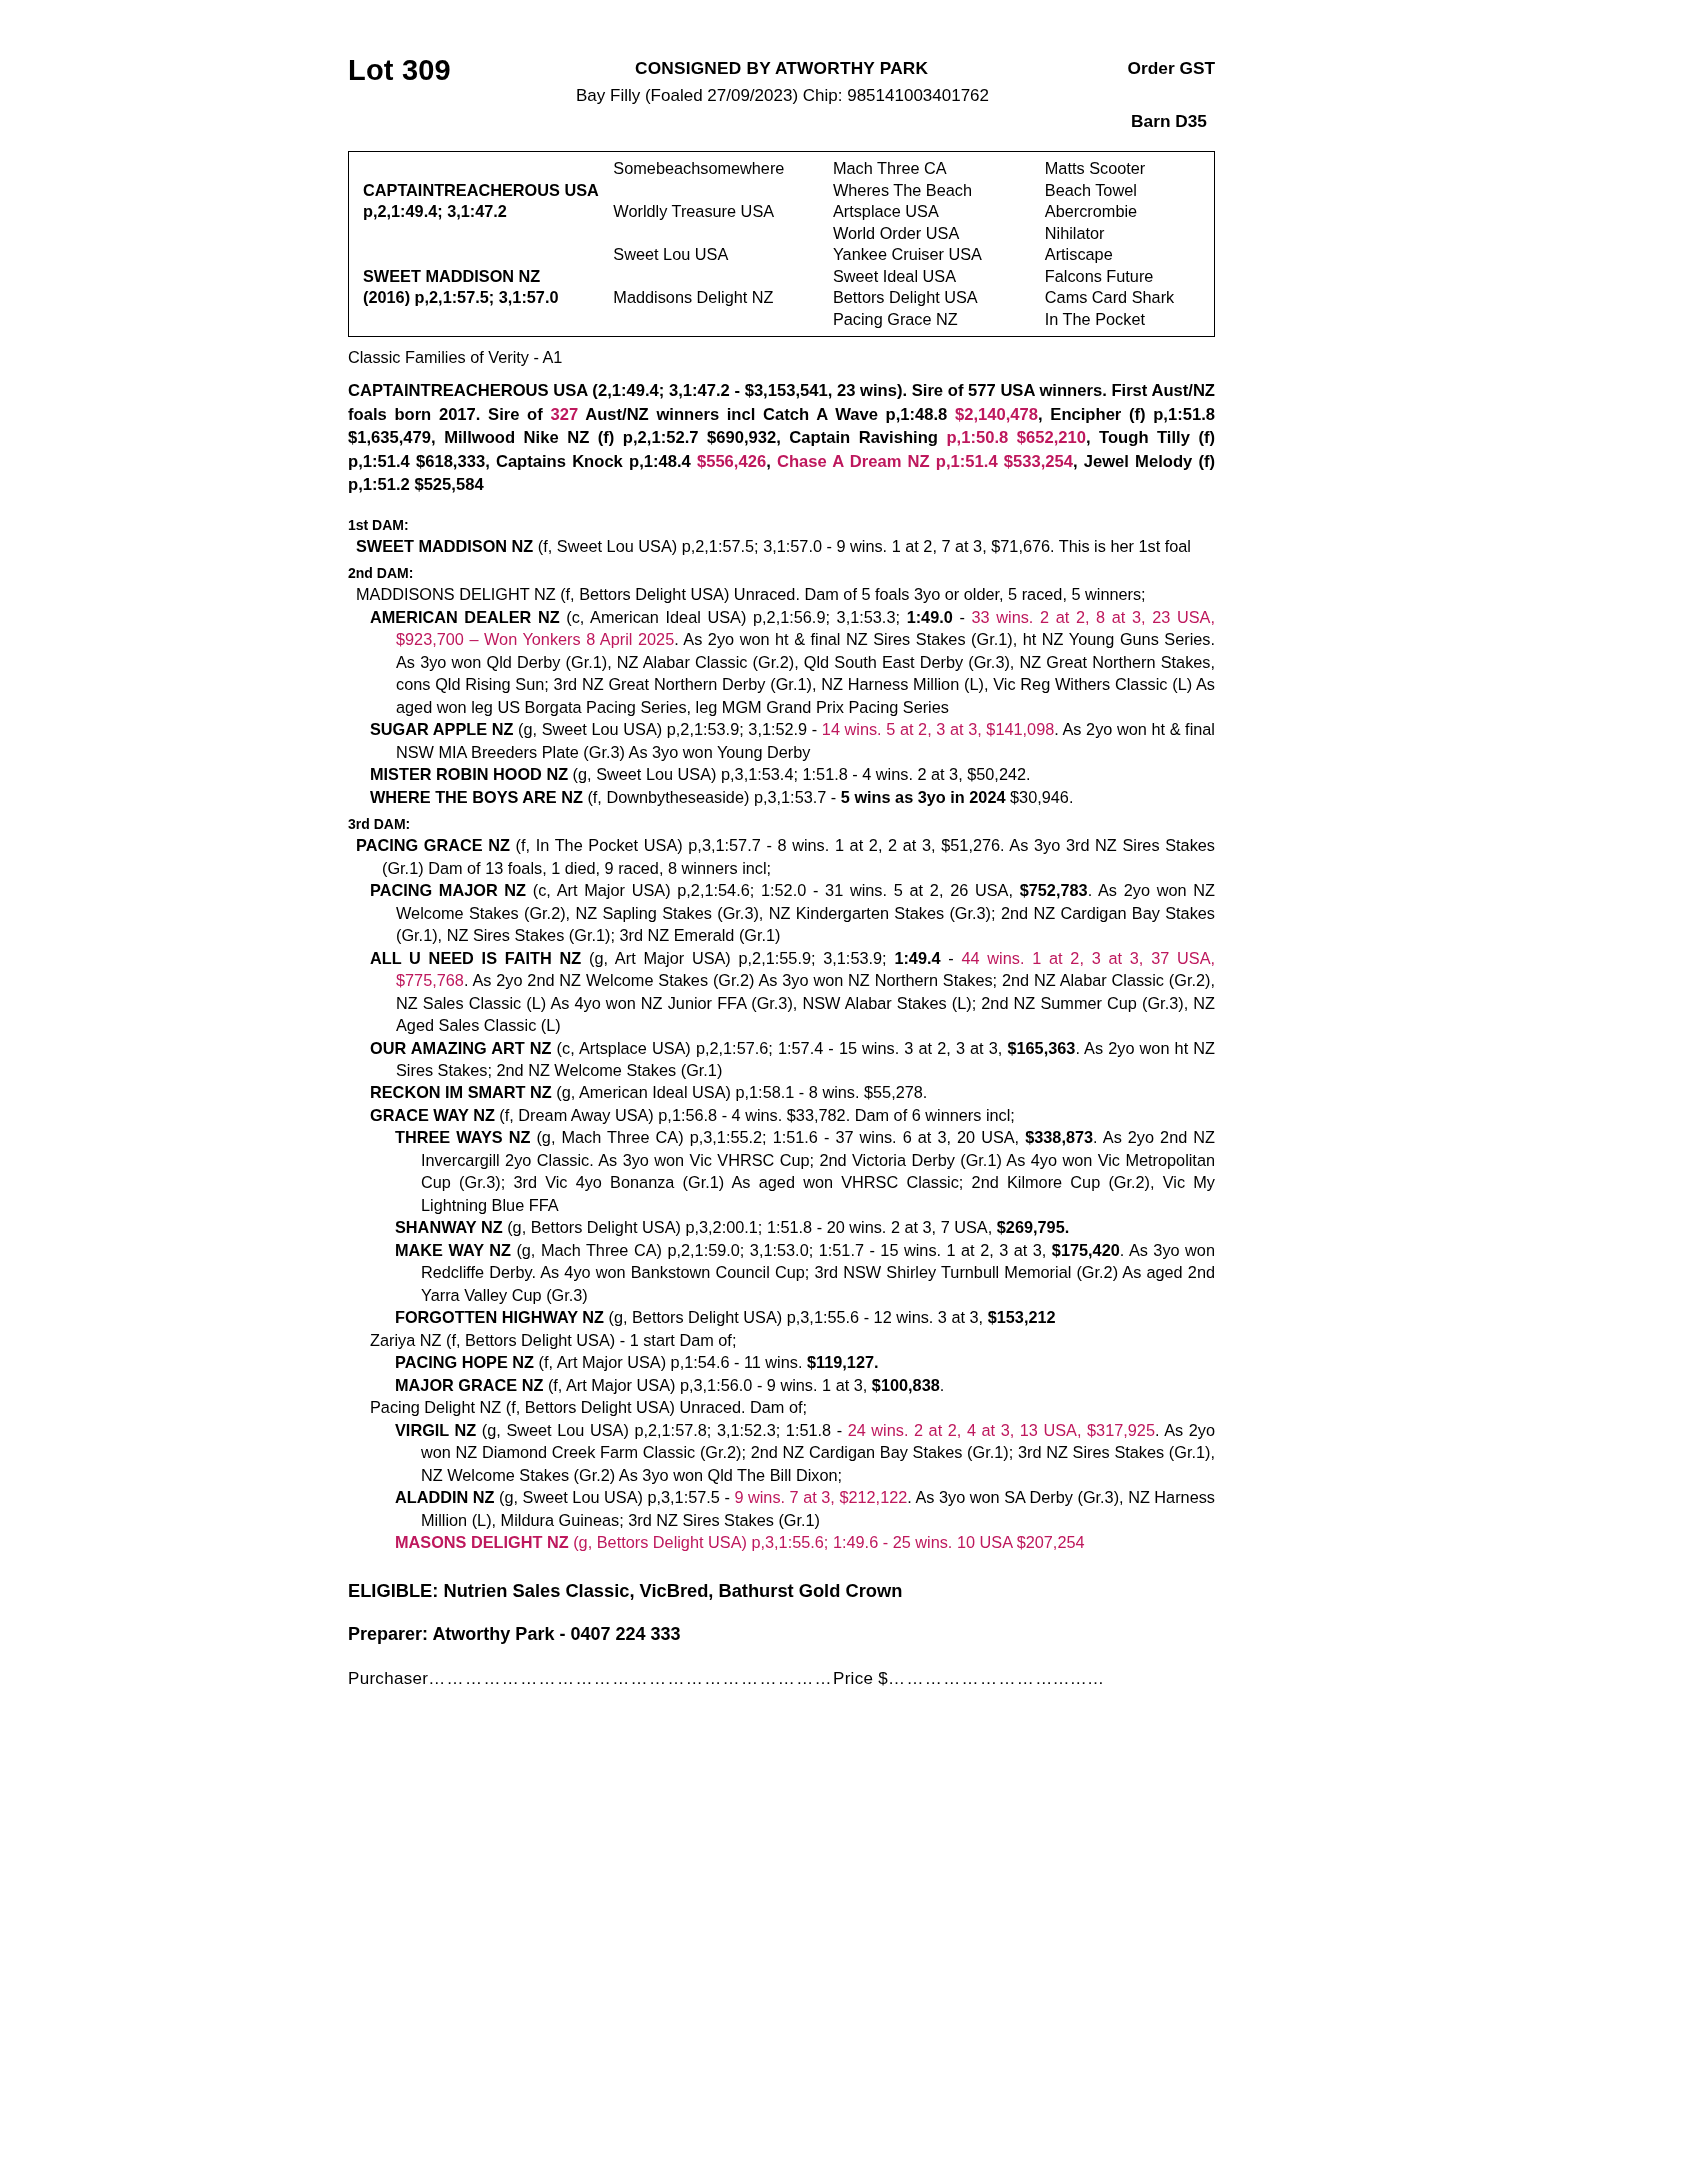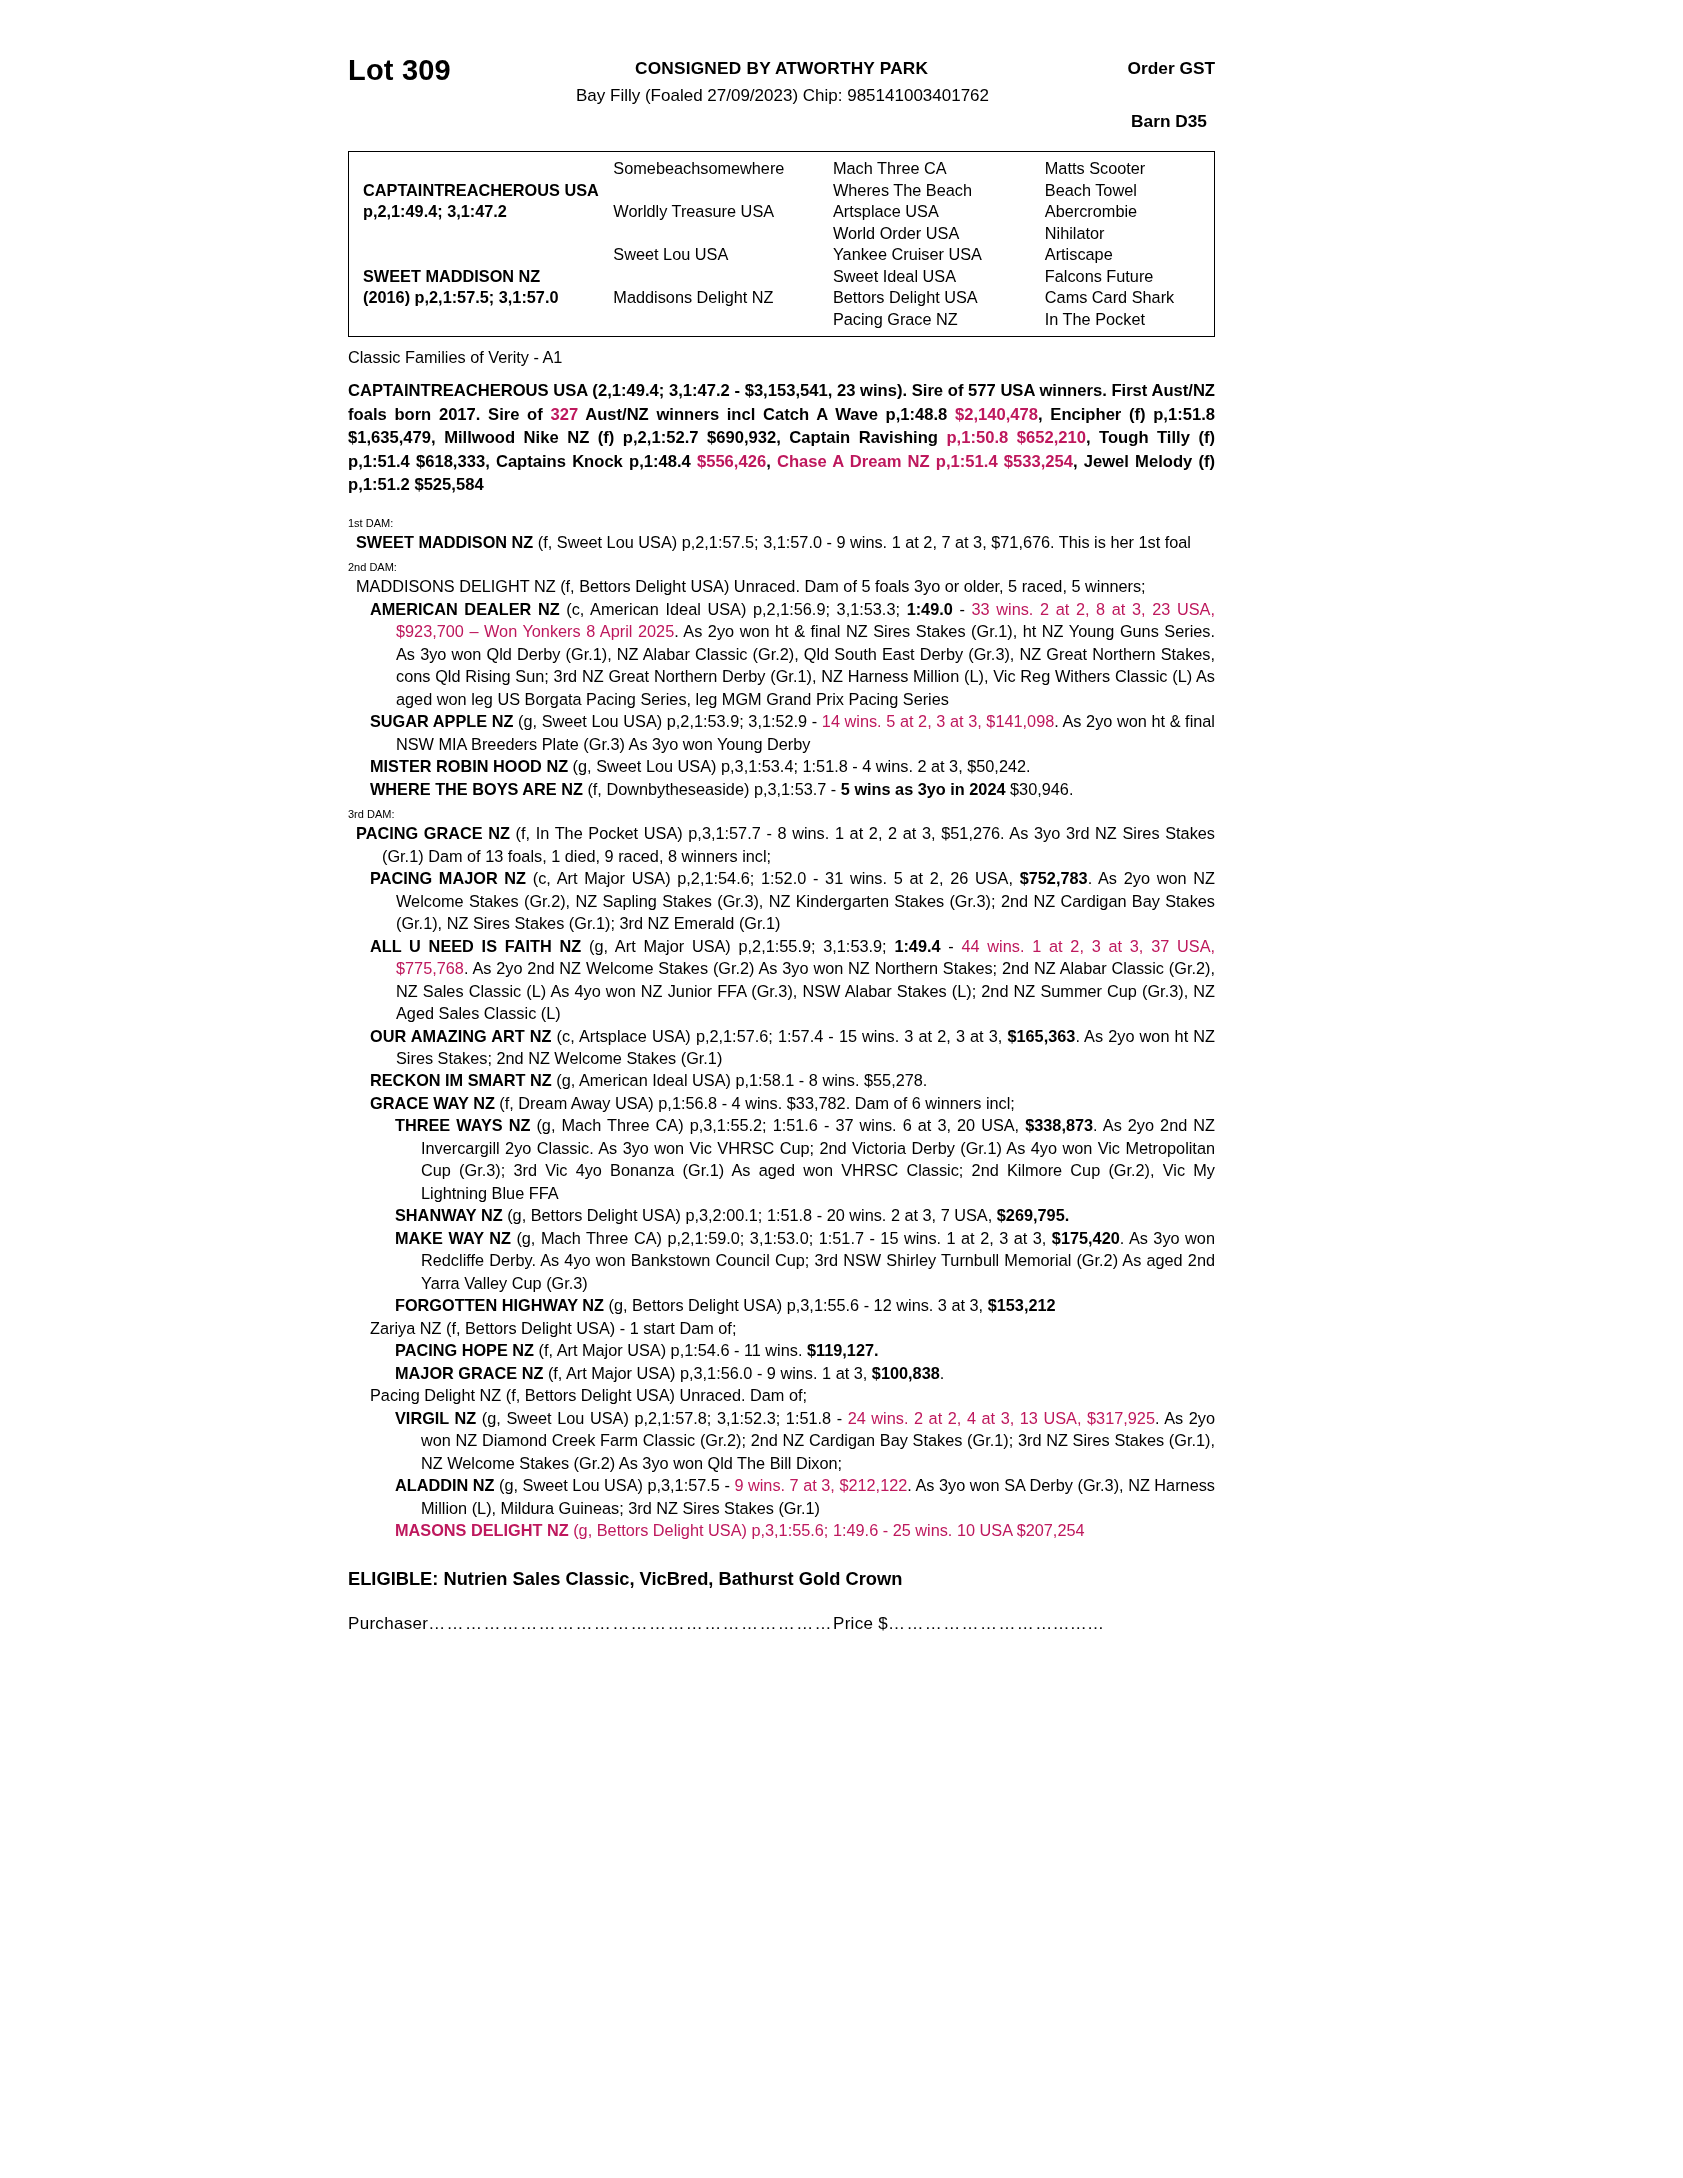--- a/index.html
+++ b/index.html
@@ -104,22 +104,22 @@
     font-size: 16.6px;
     font-weight: bold;
     text-align: justify;
     line-height: 1.42;
     margin-bottom: 20px;
   }
   .red {
     color: #be185d;
   }
   .dam-head {
-    font-size: 11px;
-    font-weight: normal;
+    font-size: 14px;
+    font-weight: bold;
     margin-top: 8px;
     margin-bottom: 2px;
   }
   p.entry {
     margin: 0 0 0 0;
     font-size: 16.3px;
     line-height: 1.38;
     text-align: justify;
   }
   .lvl1 {
@@ -272,17 +272,18 @@
 
   <p class="entry lvl2 noind">Pacing Delight NZ (f, Bettors Delight USA) Unraced. Dam of;</p>
 
   <p class="entry lvl3"><span class="bold">VIRGIL NZ</span><span> (g, Sweet Lou USA) p,2,1:57.8; 3,1:52.3; 1:51.8 - </span><span class="red">24 wins. 2 at 2, 4 at 3, 13 USA, $317,925</span><span>. As 2yo won NZ Diamond Creek Farm Classic (Gr.2); 2nd NZ Cardigan Bay Stakes (Gr.1); 3rd NZ Sires Stakes (Gr.1), NZ Welcome Stakes (Gr.2) As 3yo won Qld The Bill Dixon;</span></p>
 
   <p class="entry lvl3"><span class="bold">ALADDIN NZ</span><span> (g, Sweet Lou USA) p,3,1:57.5 - </span><span class="red">9 wins. 7 at 3, $212,122</span><span>. As 3yo won SA Derby (Gr.3), NZ Harness Million (L), Mildura Guineas; 3rd NZ Sires Stakes (Gr.1)</span></p>
 
   <p class="entry lvl3 red"><span class="bold red">MASONS DELIGHT NZ</span><span class="red"> (g, Bettors Delight USA) p,3,1:55.6; 1:49.6 - 25 wins. 10 USA $207,254</span></p>
 
   <div class="eligible">ELIGIBLE: Nutrien Sales Classic, VicBred, Bathurst Gold Crown</div>
+  <div class="preparer">Preparer: Atworthy Park - 0407 224 333</div>
 
   <div class="purchaser-line"><span>Purchaser</span><span class="dots">…………………………………………………………</span><span>Price $</span><span class="dots">……………………</span><span>…………</span></div>
 
 </div>
 
 
 </body></html>

